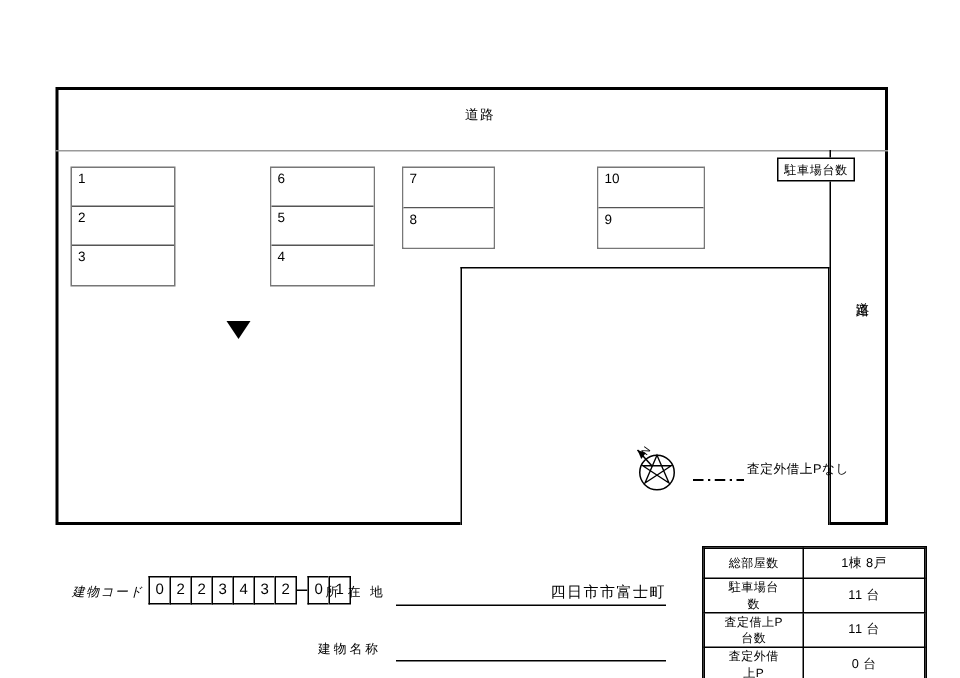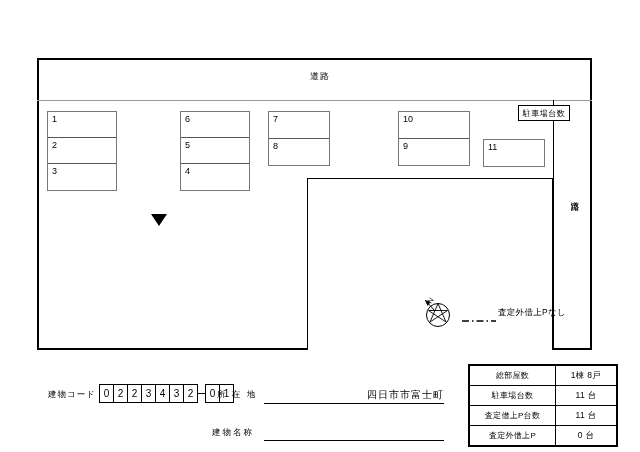--- a/index.html
+++ b/index.html
@@ -58,21 +58,21 @@
   
   .entrance-tri{left:151px;top:188px;width:0;height:0;border-left:8px solid transparent;
                 border-right:8px solid transparent;border-top:12px solid #000;}
 
   
   .compass{left:420px;top:270px;width:34px;height:34px;}
   .legend-line{left:462px;top:285px;width:34px;height:8px;}
   .legend-text{left:498px;top:280px;width:110px;font-size:8.5px;line-height:12px;letter-spacing:.3px;}
 
   
-  .code-label{left:48px;top:363px;font-size:8.5px;letter-spacing:1px;}
+  .code-label{left:48px;top:363px;font-size:8.5px;letter-spacing:1px;font-style:italic;}
   .code-boxes{left:99px;top:358px;display:flex;align-items:center;}
   .code-cell{width:13px;height:17px;border:1.2px solid #000;border-right-width:0;
              font-size:10px;display:flex;align-items:center;justify-content:center;
              font-family:"Liberation Sans",sans-serif;background:#fff;}
   .code-cell.last-of-group{border-right-width:1.2px;}
   .code-dash{width:7px;height:0;border-top:1.6px solid #000;}
 
   
   .field-label{font-size:8.5px;letter-spacing:2px;position:absolute;}
   .field-rule{position:absolute;border-bottom:1.6px solid #000;}
@@ -80,21 +80,21 @@
 
   #addr-label{left:217px;top:363px;}
   #addr-rule{left:264px;top:377px;width:180px;}
   #addr-value{left:264px;top:362px;width:180px;}
   #name-label{left:212px;top:401px;}
   #name-rule{left:264px;top:414px;width:180px;}
 
   
   .summary{left:468px;top:338px;width:150px;border:1.4px solid #000;border-collapse:collapse;background:#fff;}
   .summary table{border-collapse:collapse;width:100%;}
-  .summary td{border:1px solid #000;font-size:8px;height:19px;padding:0 2px;text-align:center;letter-spacing:.3px;}
+  .summary td{border:1px solid #000;font-size:8px;height:19px;padding:0 12px;text-align:center;letter-spacing:.3px;}
   .summary td.val{width:56px;font-size:8.5px;}
 </style>
 </head>
 <body>
 
 <div id="sheet">
 
   <div class="abs site-frame"></div>
   <div class="abs road-top-divider"></div>
   <div class="abs road-top-label">道路</div>
@@ -137,25 +137,20 @@
 
   <div class="abs stall-col" id="col-d">
     <div class="stall">
         <span class="stall-num">10</span>
       </div>
     <div class="stall">
         <span class="stall-num">9</span>
       </div>
   </div>
 
-  <div class="abs stall-col" id="col-e">
-    <div class="stall">
-        <span class="stall-num">11</span>
-      </div>
-  </div>
 
   <div class="abs trash-box">駐車場台数</div>
 
   <div class="abs courtyard"></div>
 
   <div class="abs entrance-tri"></div>
 
   <div class="abs compass">
     <svg width="34" height="34" viewBox="0 0 34 34">
       <circle cx="18" cy="19" r="11.5" fill="none" stroke="#000" stroke-width="1"></circle>

